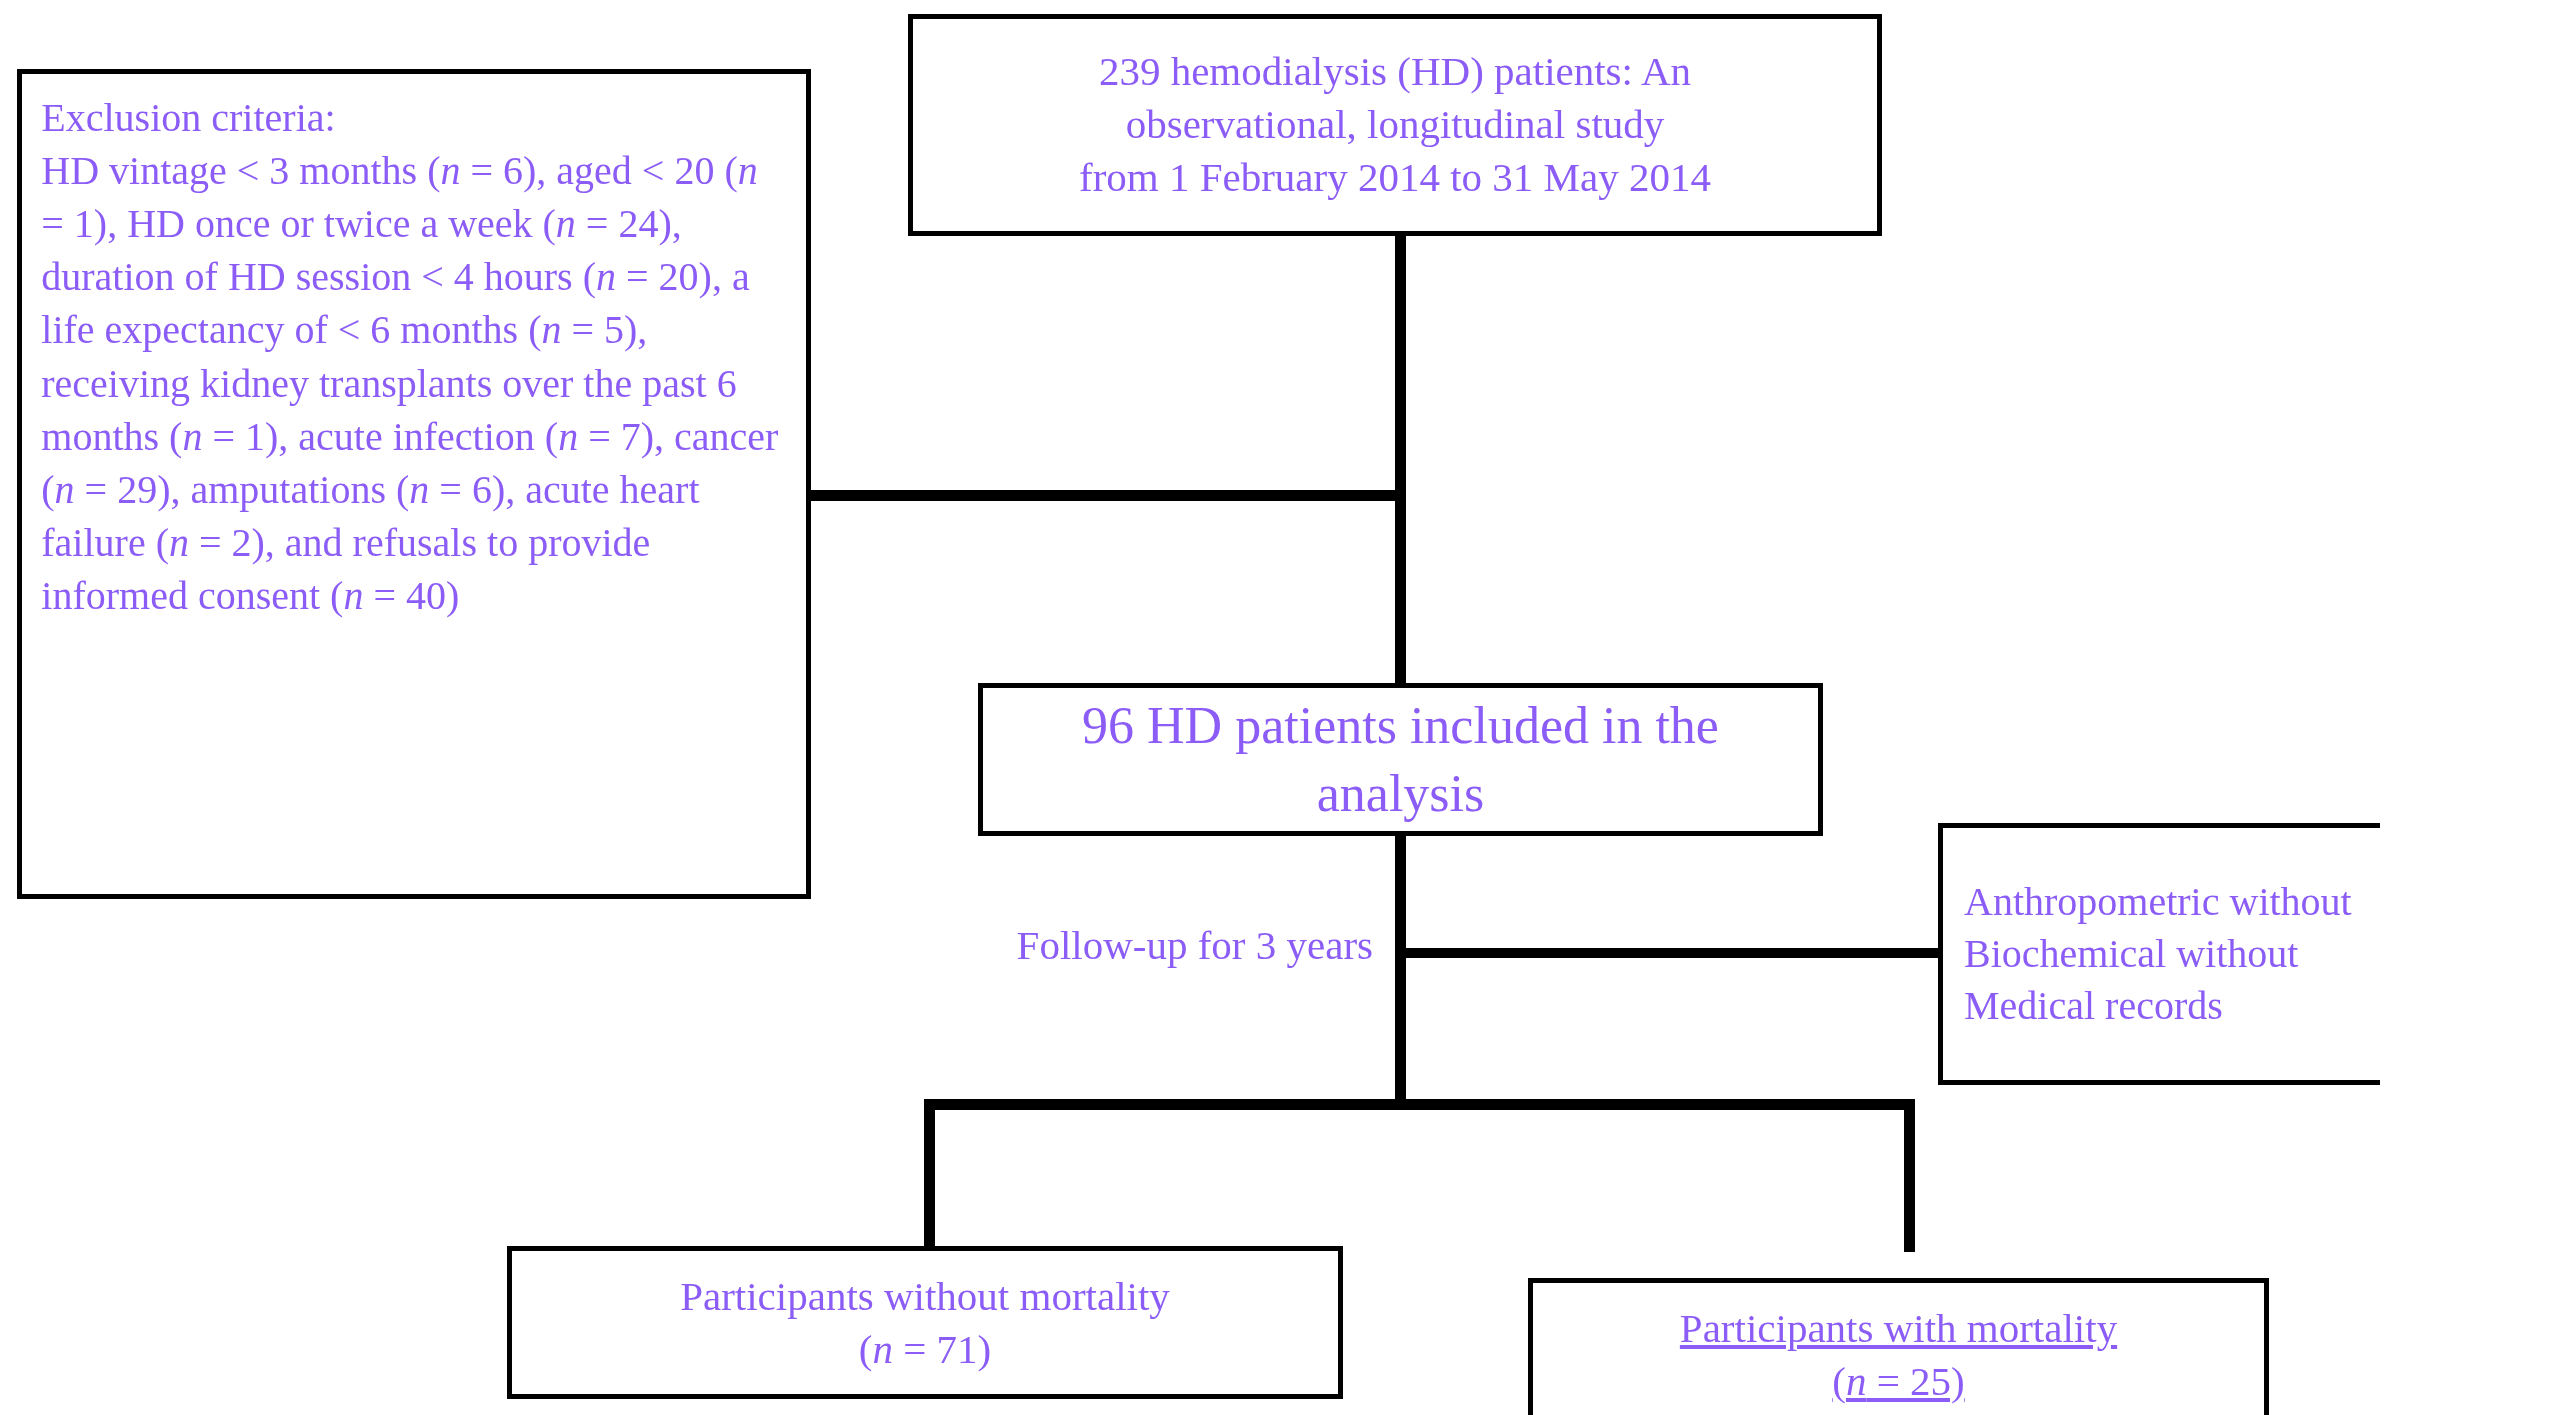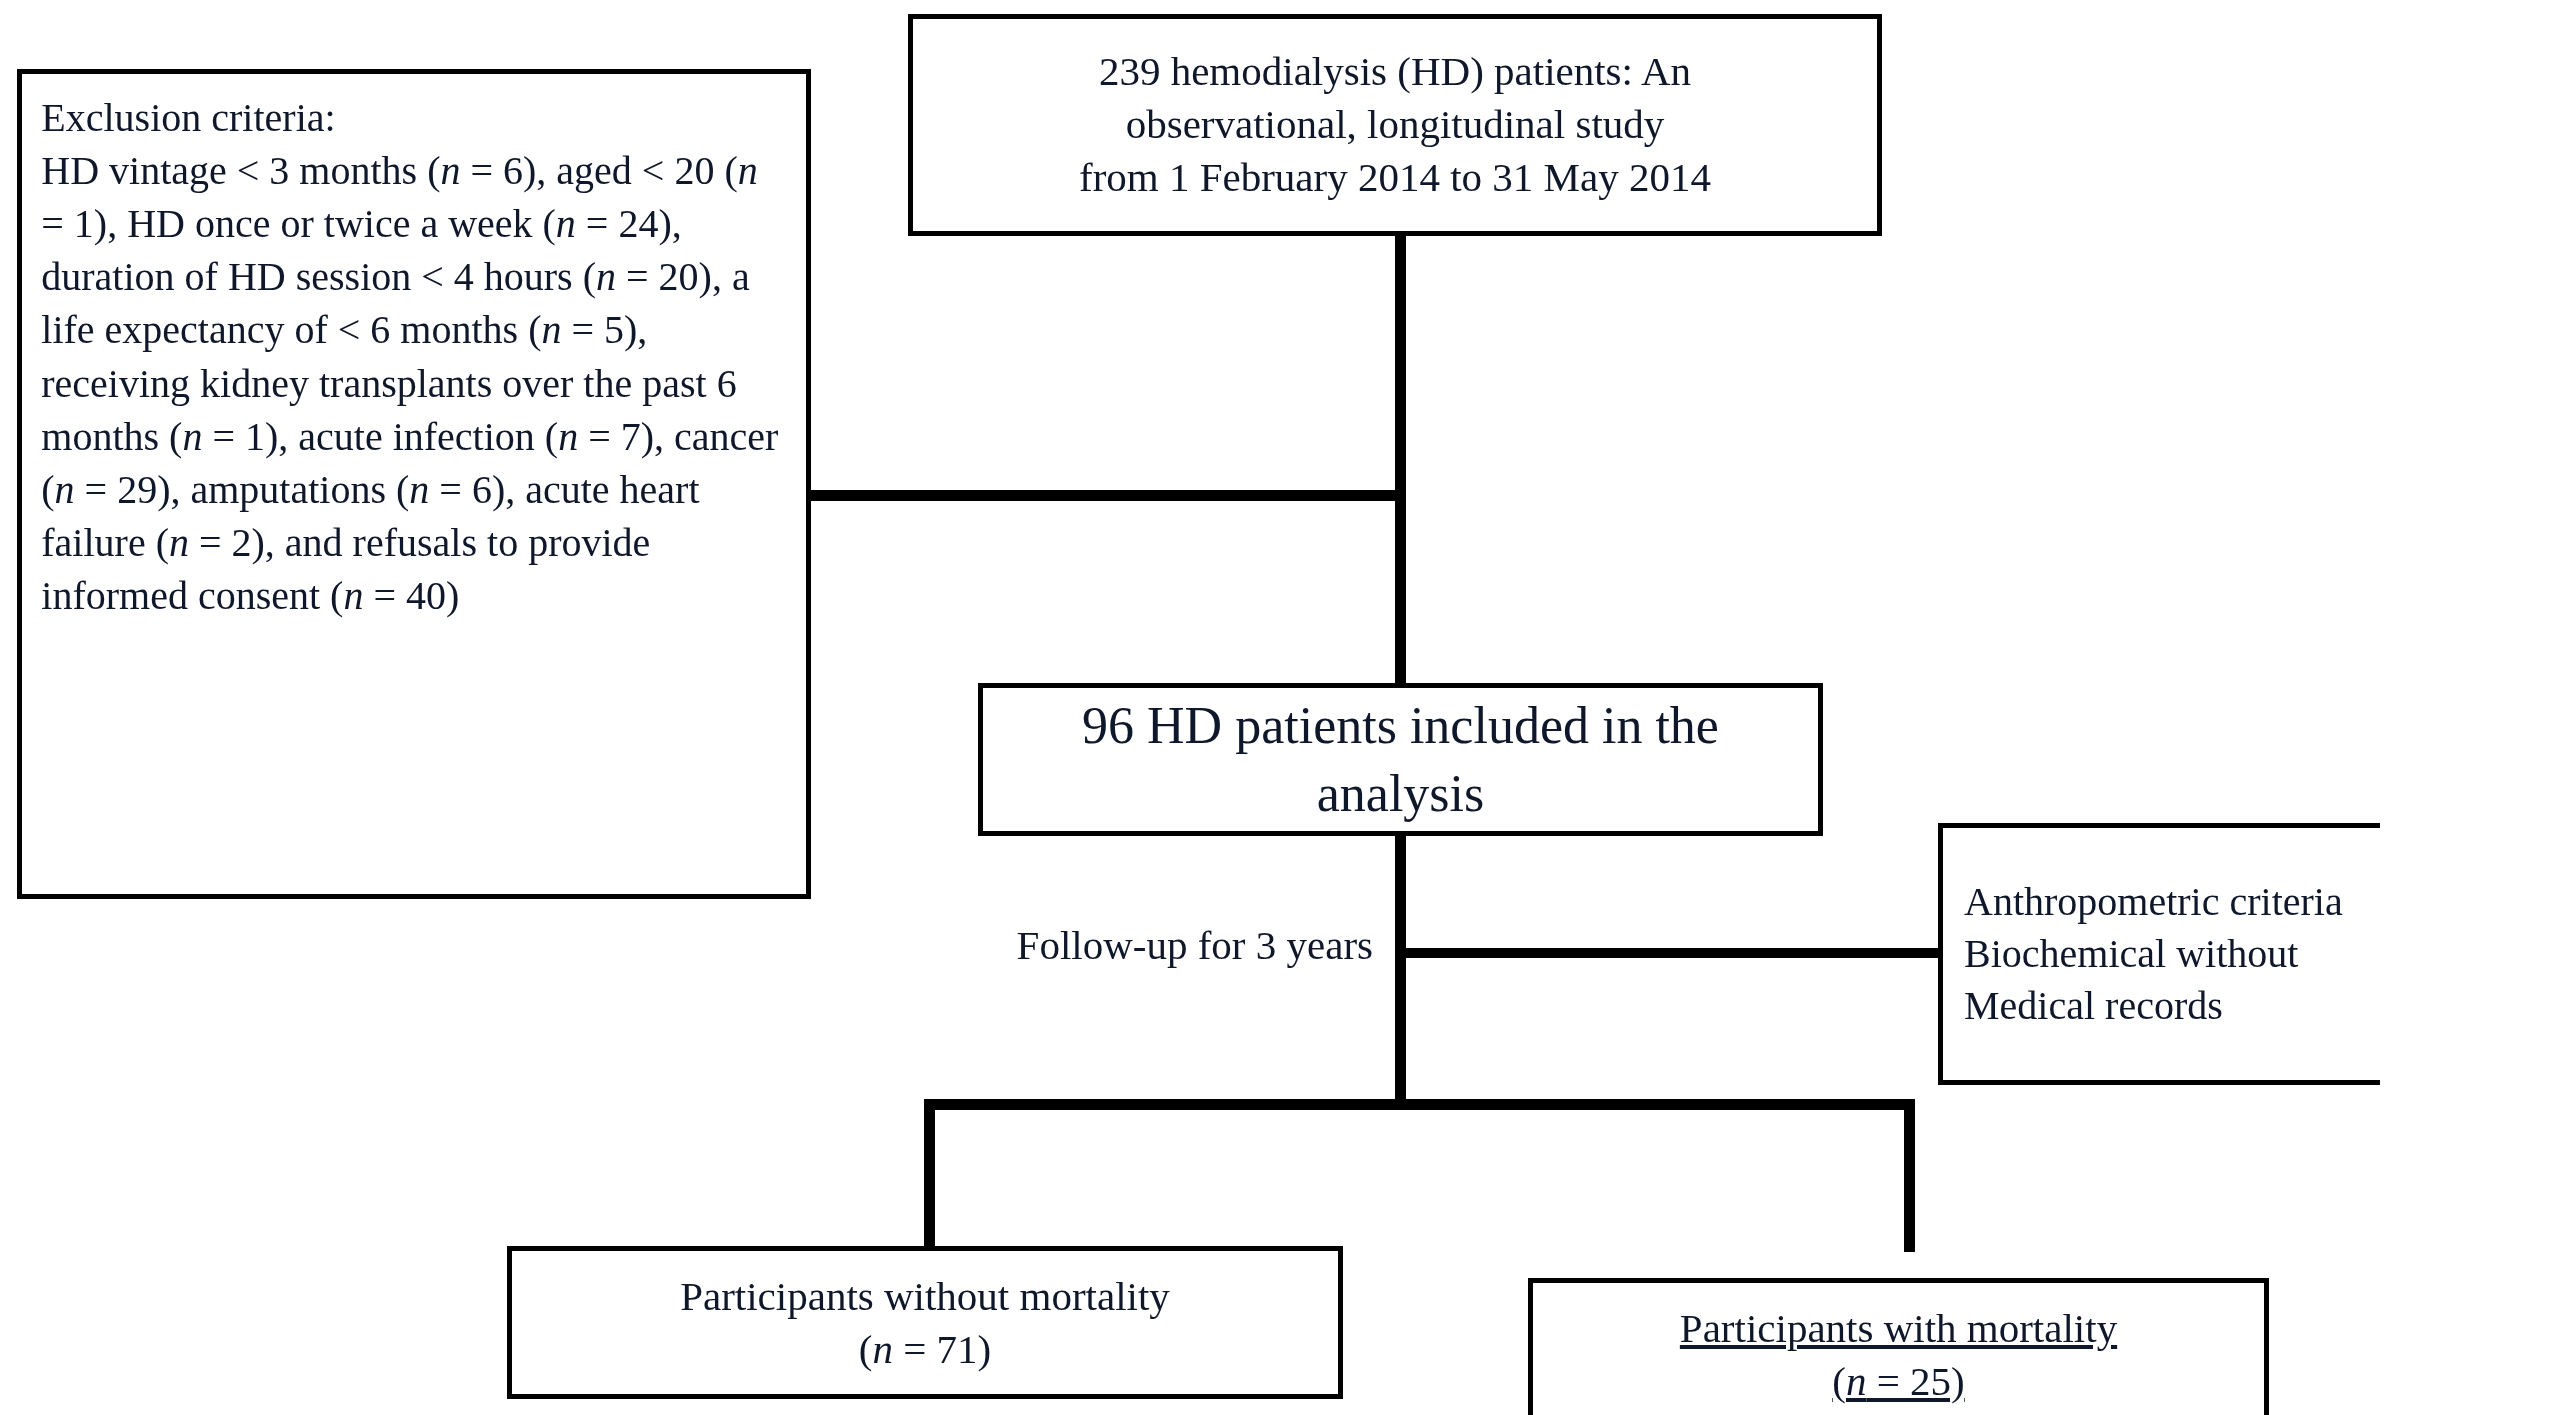--- a/index.html
+++ b/index.html
@@ -7,21 +7,21 @@
     margin: 0;
     padding: 0;
     background: #ffffff;
   }
   #canvas {
     position: relative;
     width: 2380px;
     height: 1415px;
     background: #ffffff;
     font-family: "Liberation Serif", "DejaVu Serif", serif;
-    color: #0f172a;
+    color: #8b5cf6;
     overflow: hidden;
   }
 
   
   .box {
     position: absolute;
     box-sizing: border-box;
     border: 5.3px solid #000000;
     background: #ffffff;
     display: flex;
@@ -153,21 +153,21 @@
     <div class="box-text">
       <div>96 HD patients included in the</div>
       <div>analysis</div>
     </div>
   </div>
 
   <div id="label-followup">Follow-up for 3 years</div>
 
   <div class="box leftal" id="box-analyses">
     <div class="box-text">
-      <div>Anthropometric criteria</div>
+      <div>Anthropometric without</div>
       <div>Biochemical without</div>
       <div>Medical records</div>
     </div>
   </div>
 
   <div class="box center" id="box-without">
     <div class="box-text">
       <div>Participants without mortality</div>
       <div><span>(</span><span class="it">n</span><span> = 71)</span></div>
     </div>

